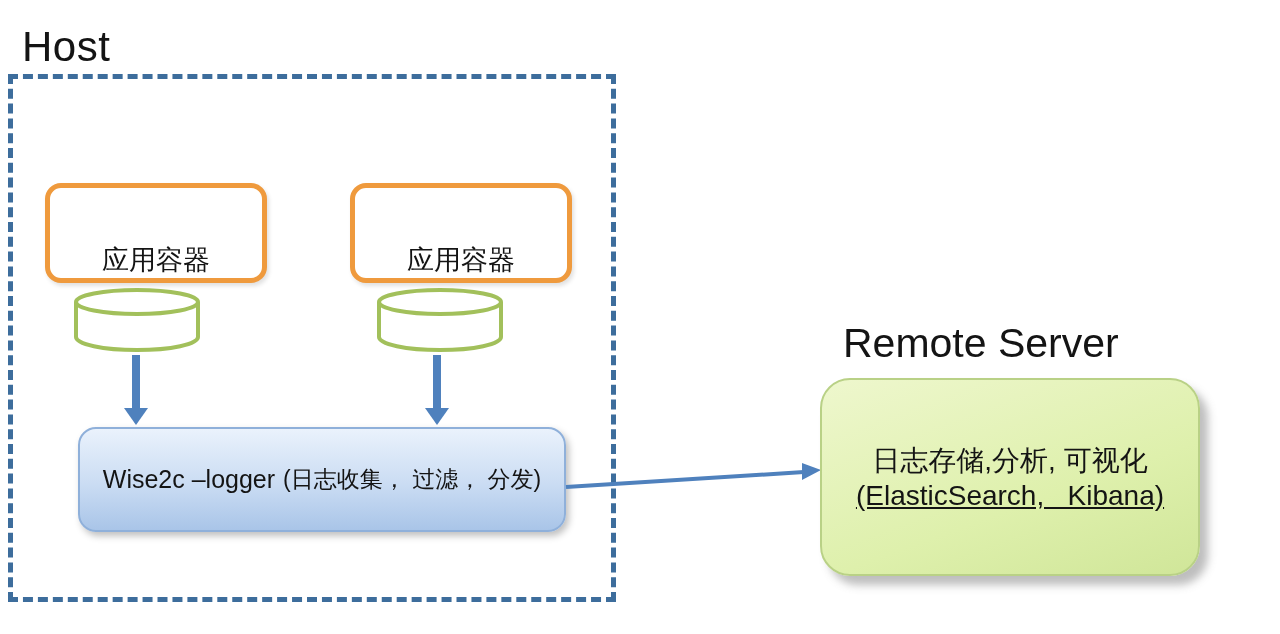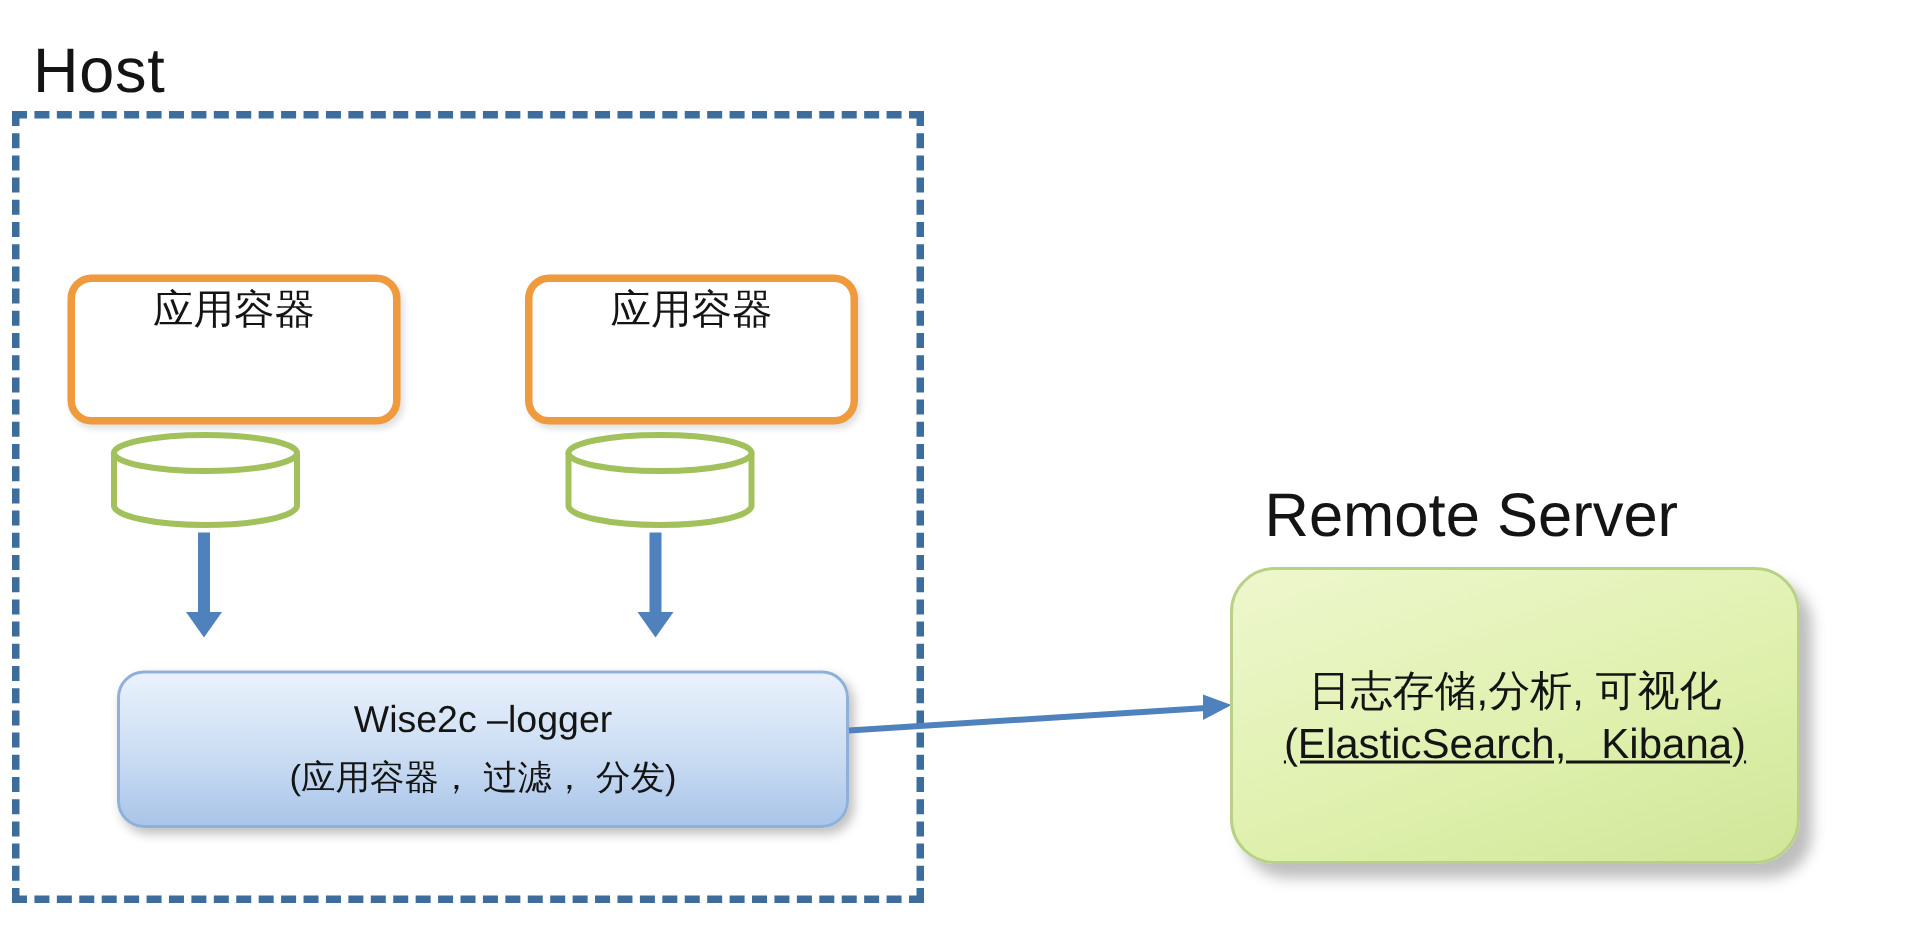--- a/index.html
+++ b/index.html
@@ -15,21 +15,21 @@
   }
 
   .host-boundary{
     position:absolute;left:8px;top:74px;width:598px;height:518px;
     border:5px dashed #3d6d9c;background:transparent;
   }
 
   .app-box{
     position:absolute;width:212px;height:90px;
     border:5px solid #ef9a3d;border-radius:16px;background:#ffffff;
-    display:flex;align-items:flex-start;justify-content:center;
+    display:flex;align-items:flex-end;justify-content:center;
     font-size:27px;box-shadow:2px 3px 4px rgba(0,0,0,0.12);
   }
   .app-box.first{left:45px;top:183px;}
   .app-box.second{left:350px;top:183px;}
 
   .cylinder{position:absolute;width:128px;height:68px;}
   .cylinder.first{left:73px;top:287px;}
   .cylinder.second{left:376px;top:287px;}
 
   .arrow-down{
@@ -42,21 +42,21 @@
     width:0;height:0;
     border-left:12px solid transparent;border-right:12px solid transparent;
     border-top:17px solid #4f81bd;
   }
 
   .logger-box{
     position:absolute;left:78px;top:427px;width:484px;height:101px;
     border:2px solid #8fb0da;border-radius:18px;
     background:linear-gradient(180deg,#eaf2fc 0%,#cadcf3 55%,#a9c5e8 100%);
     box-shadow:3px 4px 7px rgba(0,0,0,0.25);
-    display:flex;flex-direction:column;align-items:center;justify-content:center;gap:8px;margin-top:20px;
+    display:flex;flex-direction:row;align-items:center;justify-content:center;gap:8px;
   }
   .logger-title{font-size:25px;}
   .logger-subtitle{font-size:23px;}
 
   .arrow-right{position:absolute;left:564px;top:456px;}
 
   .remote-heading{
     position:absolute;left:843px;top:276px;
     font-size:41px;line-height:1;margin-top:47px;
   }
@@ -98,21 +98,21 @@
   <div class="shaft"></div>
   <div class="head"></div>
 </div>
 <div class="arrow-down second">
   <div class="shaft"></div>
   <div class="head"></div>
 </div>
 
 <div class="logger-box">
   <div class="logger-title">Wise2c –logger</div>
-  <div class="logger-subtitle">(应用容器， 过滤， 分发)</div>
+  <div class="logger-subtitle">(日志收集， 过滤， 分发)</div>
 </div>
 
 <svg class="arrow-right" width="260" height="48" viewBox="0 0 260 48">
   <line x1="2" y1="31" x2="240" y2="16" stroke="#4f81bd" stroke-width="4"></line>
   <polygon points="257,14 238,24 238,7" fill="#4f81bd"></polygon>
 </svg>
 
 <div class="remote-heading">Remote Server</div>
 
 <div class="remote-box">

